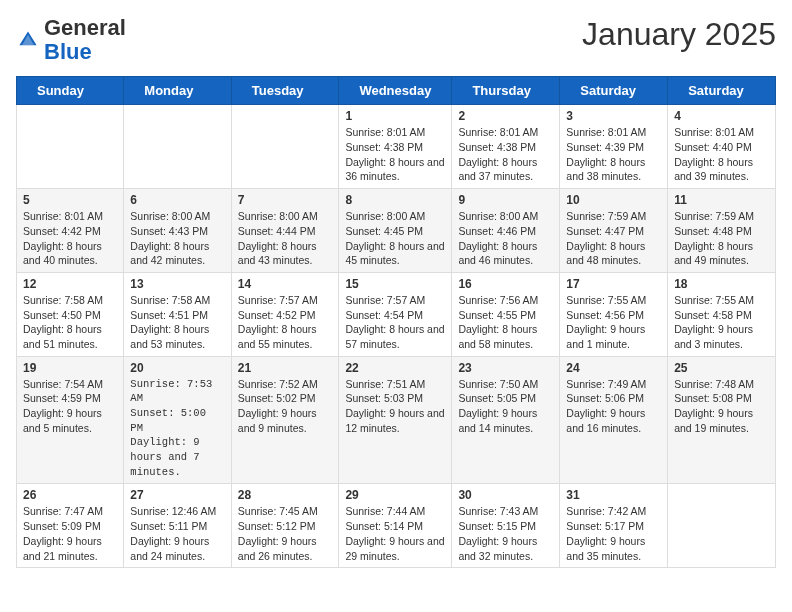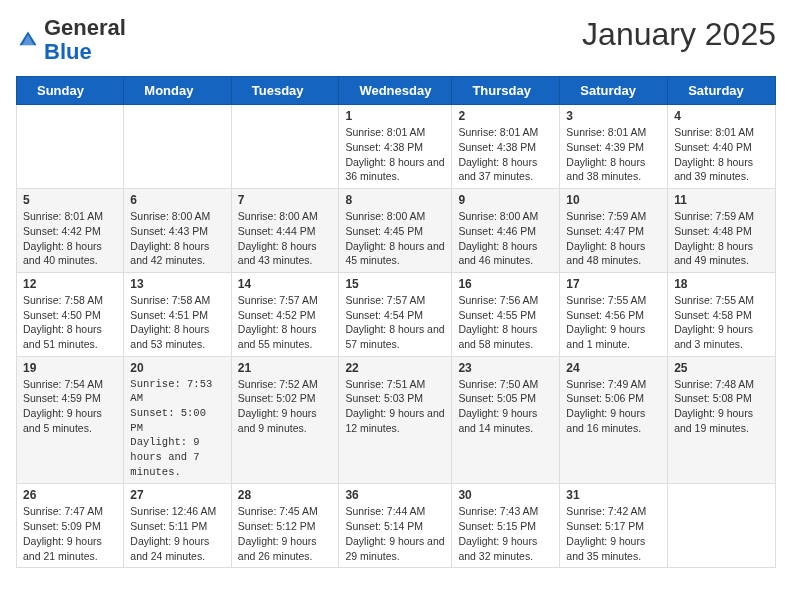--- a/index.html
+++ b/index.html
@@ -293,21 +293,21 @@
 Sunset: 5:11 PM
 Daylight: 9 hours and 24 minutes.</div>
         </td>
         <td>
           <span class="day-number">28</span>
           <div class="day-info" style="white-space: pre-line;">Sunrise: 7:45 AM
 Sunset: 5:12 PM
 Daylight: 9 hours and 26 minutes.</div>
         </td>
         <td>
-          <span class="day-number">36</span>
+          <span class="day-number">29</span>
           <div class="day-info" style="white-space: pre-line;">Sunrise: 7:44 AM
 Sunset: 5:14 PM
 Daylight: 9 hours and 29 minutes.</div>
         </td>
         <td>
           <span class="day-number">30</span>
           <div class="day-info" style="white-space: pre-line;">Sunrise: 7:43 AM
 Sunset: 5:15 PM
 Daylight: 9 hours and 32 minutes.</div>
         </td>

